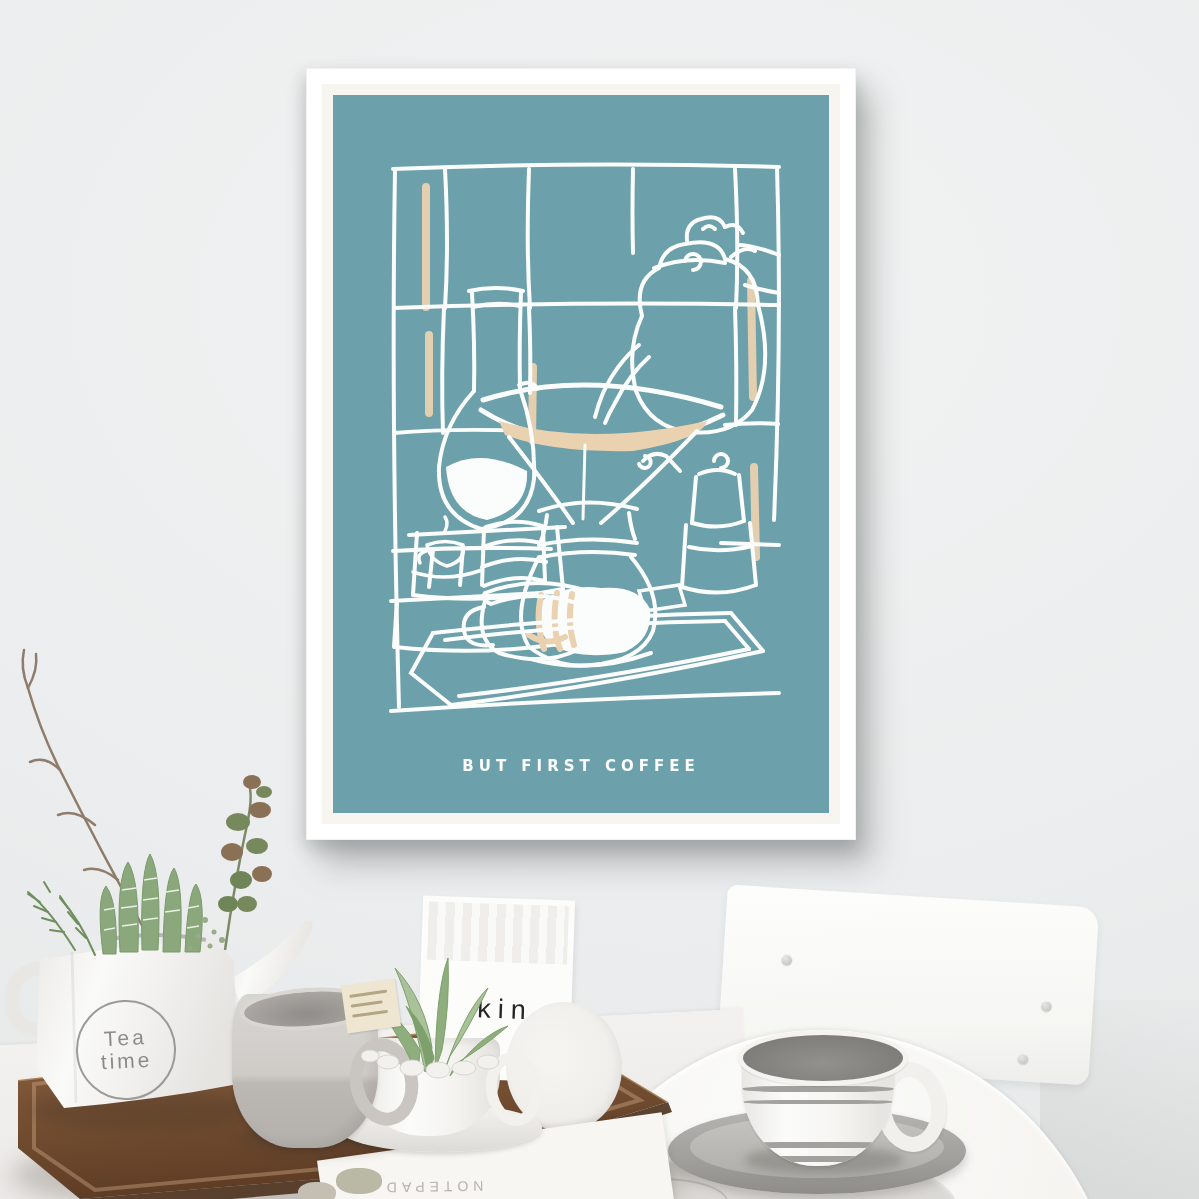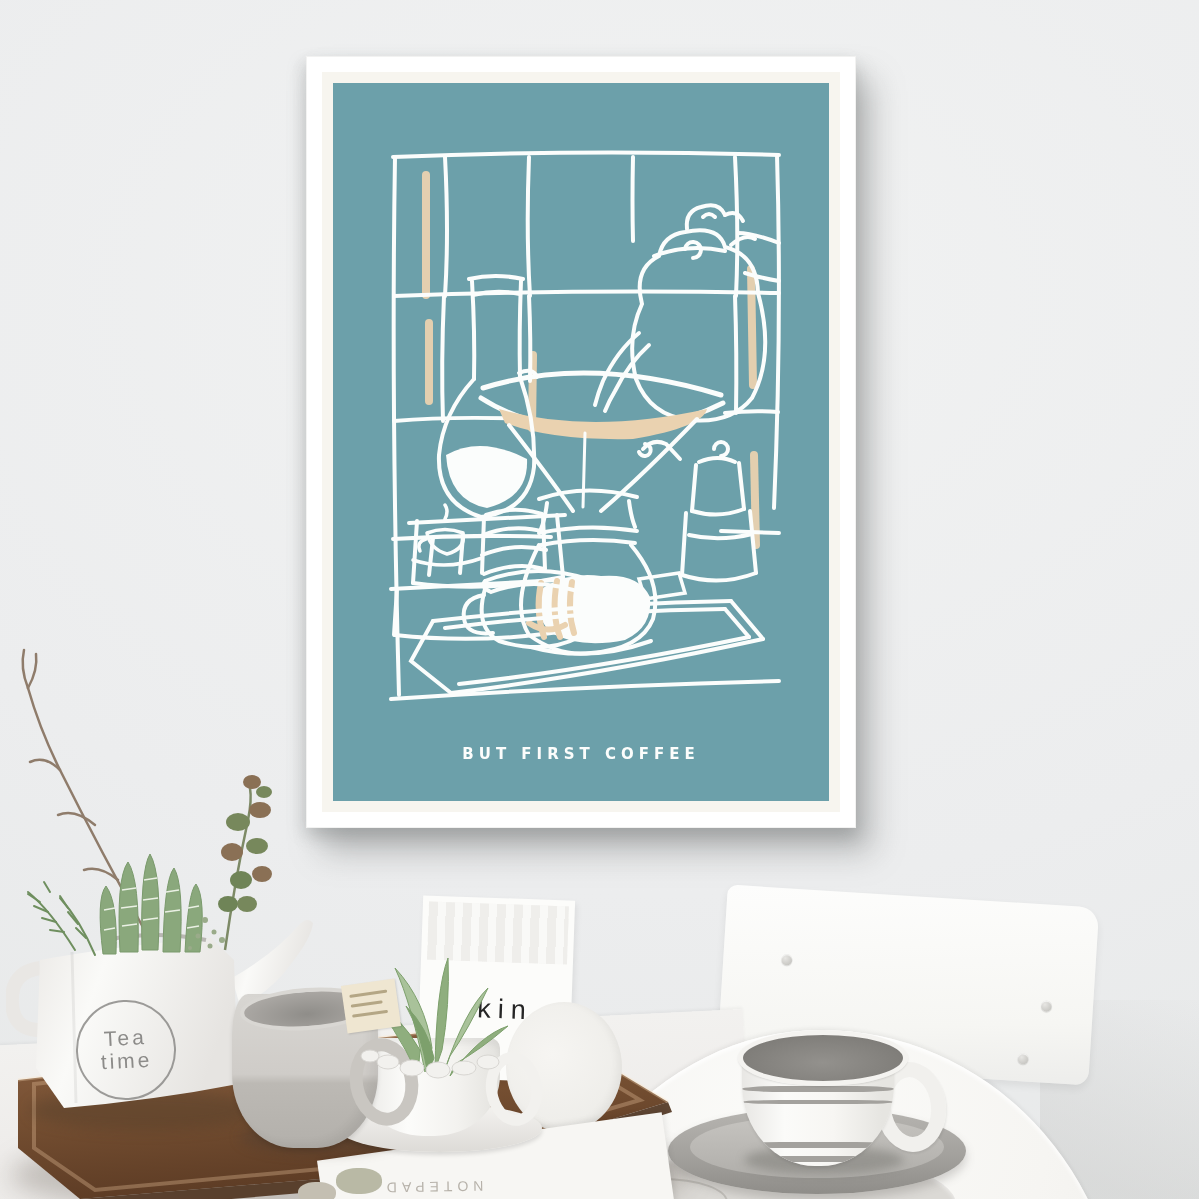--- a/index.html
+++ b/index.html
@@ -2,21 +2,21 @@
 <html><head>
 <meta charset="utf-8">
 <style>
   html,body{margin:0;padding:0;background:#e9eaea;}
   .scene{position:relative;width:1199px;height:1199px;overflow:hidden;
          font-family:"Liberation Sans",sans-serif;
          background:radial-gradient(ellipse 130% 90% at 55% 25%, #f1f2f2 0%, #ecedee 55%, #e6e8e8 100%);}
   .abs{position:absolute;}
 
   
-  .poster-frame{left:306px;top:56px;width:548px;height:770px;background:#ffffff;
+  .poster-frame{left:306px;top:68px;width:548px;height:770px;background:#ffffff;
       border:1px solid #f2f2f1;
       box-shadow:16px 24px 30px rgba(110,112,112,.40), 4px 10px 16px rgba(120,122,122,.25), -5px 6px 14px rgba(130,132,132,.18);
       z-index:2;}
   .poster-mat{position:absolute;left:15px;top:15px;right:15px;bottom:15px;background:#f7f5ef;}
   .poster-print{position:absolute;left:11px;top:11px;right:11px;bottom:11px;background:#6CA0AA;overflow:hidden;}
   .poster-print svg{position:absolute;left:0;top:0;}
   .poster-caption{position:absolute;left:0;right:0;bottom:38px;text-align:center;
       color:#fcfdfc;font-size:15px;font-weight:700;letter-spacing:5px;
       font-family:"DejaVu Sans",sans-serif;transform:scaleY(1.06);}
 

